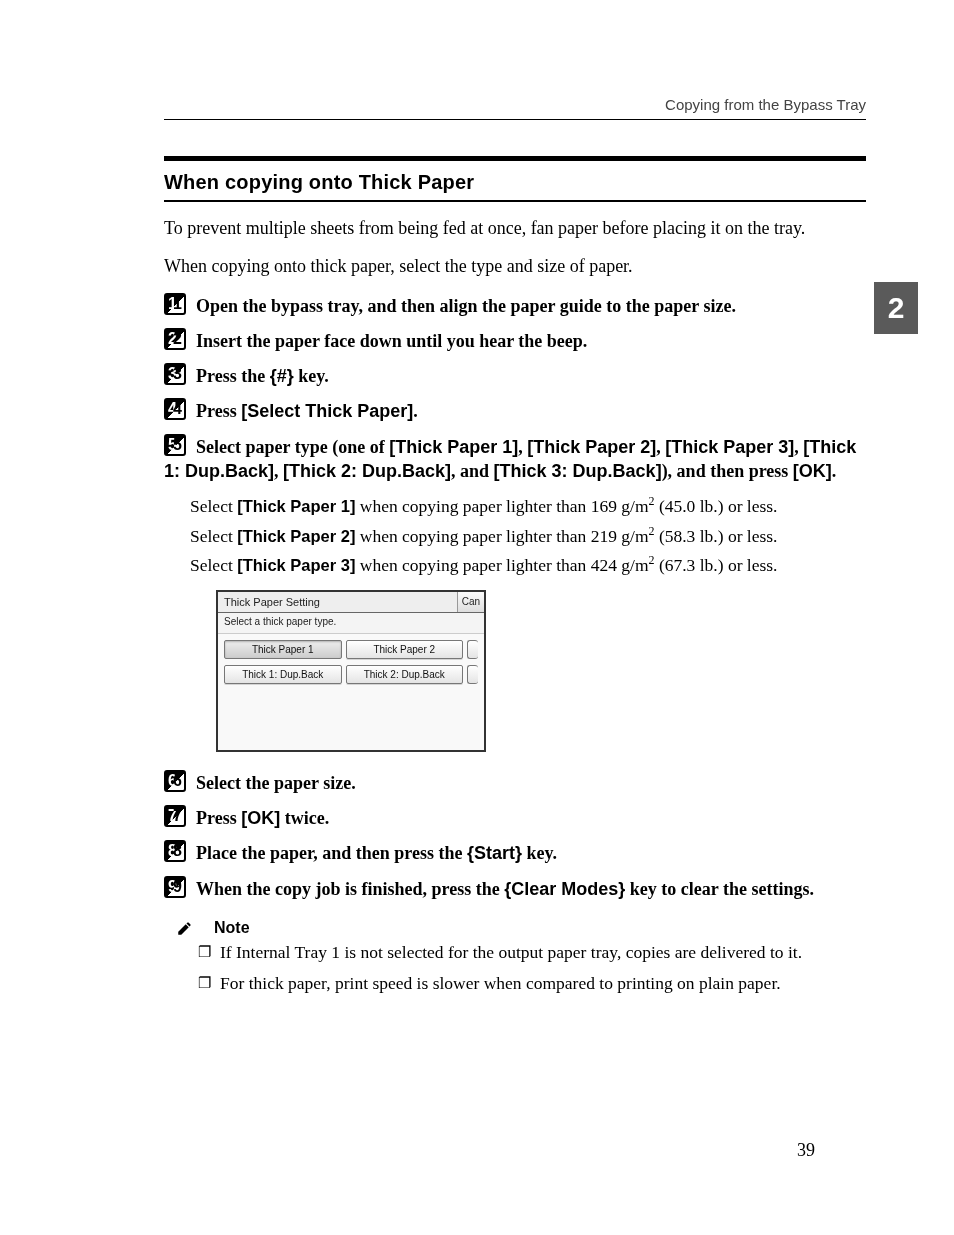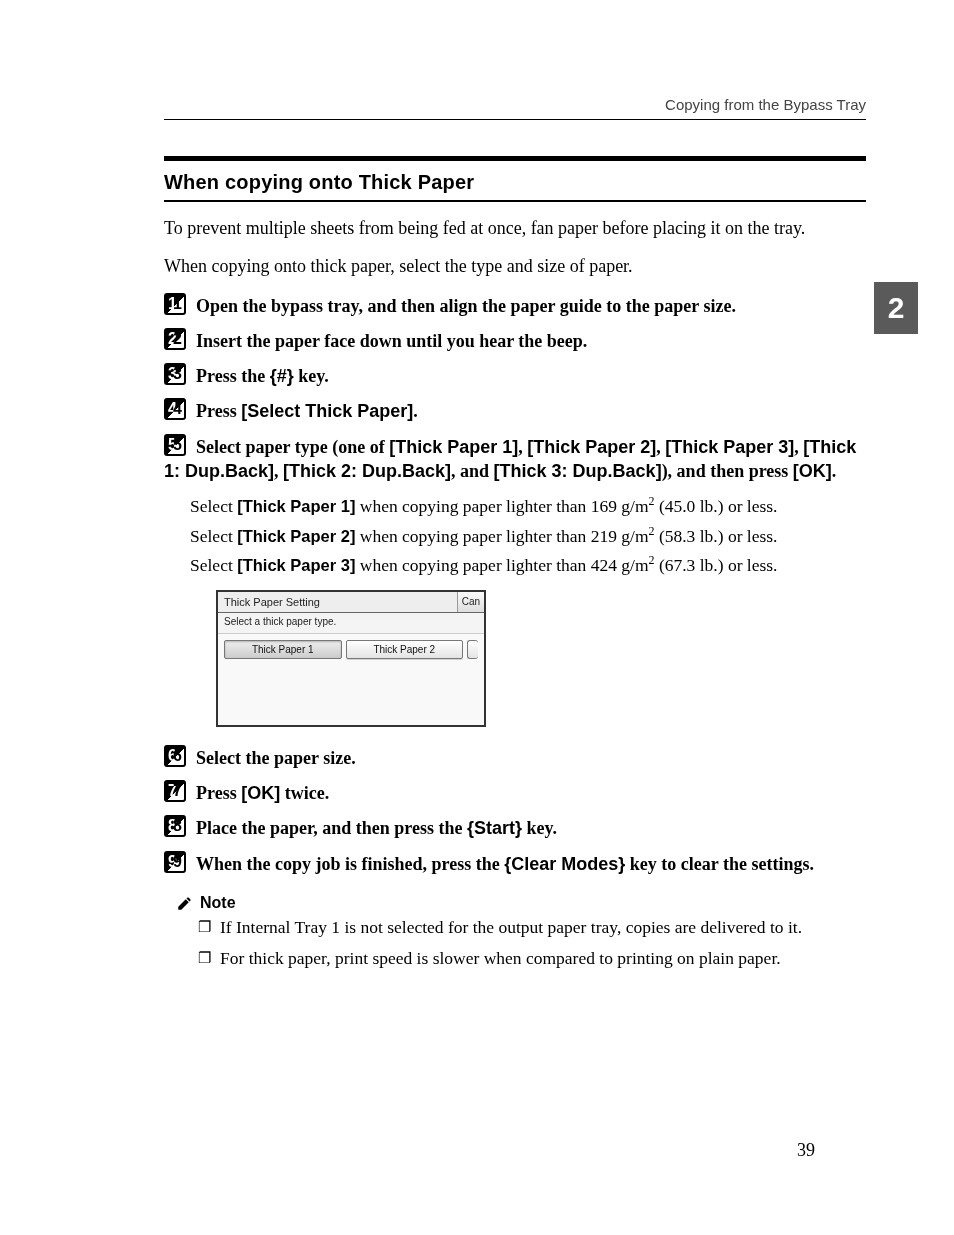--- a/index.html
+++ b/index.html
@@ -200,21 +200,21 @@
     border: 1px solid #777;
     border-radius: 3px;
     border-right: none;
     background: linear-gradient(#fff, #e4e4e4);
   }
 
   .note-heading {
     margin: 18px 0 4px 12px;
     display: flex;
     align-items: center;
-    gap: 6px;
+    gap: 20px;
   }
   .note-icon svg { display: block; }
   .note-label {
     font-family: "Helvetica Neue", Arial, sans-serif;
     font-weight: 700;
     font-size: 16px;
   }
   .note-list {
     list-style: none;
     padding: 0;
@@ -307,20 +307,25 @@
         <div class="lcd-title">Thick Paper Setting</div>
         <div class="lcd-cancel">Can</div>
       </div>
       <div class="lcd-instruction">Select a thick paper type.</div>
       <div class="lcd-body">
         <div class="lcd-row">
           <div class="lcd-btn selected">Thick Paper 1</div>
           <div class="lcd-btn">Thick Paper 2</div>
           <div class="lcd-cut"></div>
         </div>
+        <div class="lcd-row">
+          <div class="lcd-btn">Thick 1: Dup.Back</div>
+          <div class="lcd-btn">Thick 2: Dup.Back</div>
+          <div class="lcd-cut"></div>
+        </div>
       </div>
     </div>
   </div>
 
   <div class="step">
     <span class="step-num"><span class="sn-inner-light">6</span><span class="sn-inner">6</span></span>
     <span class="step-body step-bold">Select the paper size.</span>
   </div>
 
   <div class="step">

